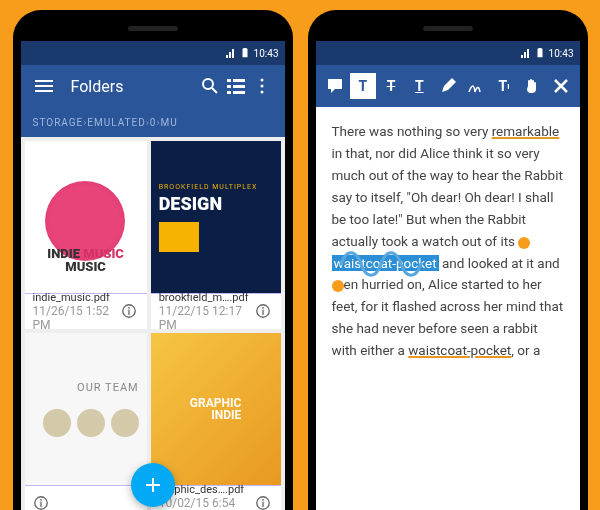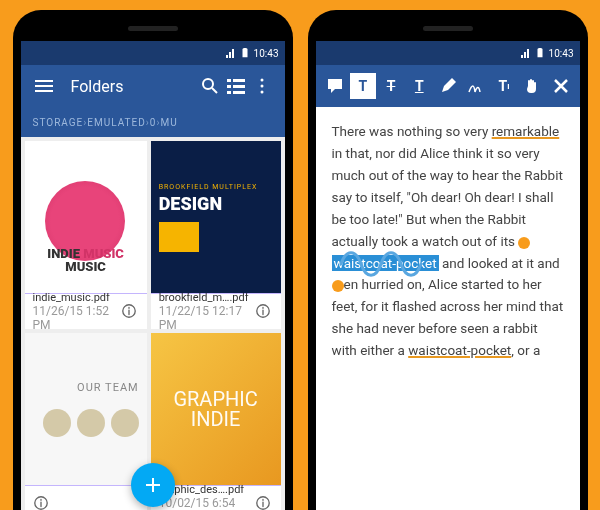--- a/index.html
+++ b/index.html
@@ -24,21 +24,21 @@
 .thumb .indietxt .m{color:#d13367}
 .thumb.build{background:#0a1e46;color:#fff;display:flex;flex-direction:column;align-items:flex-start;padding:8px}
 .thumb.build .brook{font-size:7px;color:#f6b400;letter-spacing:1px}
 .thumb.build .bld{font-size:18px;font-weight:900;margin-top:2px}
 .thumb.build .box{width:40px;height:30px;background:#f6b400;margin-top:8px}
 .thumb.team{background:#f7f7f7;display:flex;flex-direction:column;padding:8px}
 .thumb.team .tt{font-size:11px;color:#888;letter-spacing:1px}
 .thumb.team .avatars{display:flex;gap:6px;margin-top:15px}
 .thumb.team .av{width:28px;height:28px;border-radius:50%;background:#d4c9a8}
 .thumb.graphic{background:linear-gradient(135deg,#f6c544,#e89820);display:flex;align-items:center;justify-content:center}
-.thumb.graphic .gtxt{font-size:20px;font-weight:400;color:rgba(255,255,255,.95);line-height:1;text-align:center}
+.thumb.graphic .gtxt{font-size:12px;font-weight:700;color:rgba(255,255,255,.95);line-height:1;text-align:right}
 .meta{height:36px;display:flex;align-items:center;padding:0 8px;gap:6px;border-top:1px solid #c4b5fd}
 .meta .info{flex:1;overflow:hidden}
 .meta .fn{font-size:11px;color:#333;white-space:nowrap;overflow:hidden;text-overflow:ellipsis}
 .meta .dt{font-size:12px;color:#999}
 .meta .more{width:18px;height:18px}
 .meta svg{width:16px;height:16px;stroke:#666;fill:none;stroke-width:1.5}
 .fab{position:absolute;bottom:14px;right:118px;width:44px;height:44px;border-radius:50%;background:#03a9f4;display:flex;align-items:center;justify-content:center;box-shadow:0 3px 8px rgba(0,0,0,.3);left:50%;transform:translateX(-50%)}
 .fab svg{width:20px;height:20px;fill:#fff}
 .toolbar{height:42px;background:#2a5699;display:flex;align-items:center;justify-content:space-between;padding:0 6px}
 .toolbar .tbtn{width:26px;height:26px;display:flex;align-items:center;justify-content:center;color:#fff;font-size:14px;font-weight:700}

